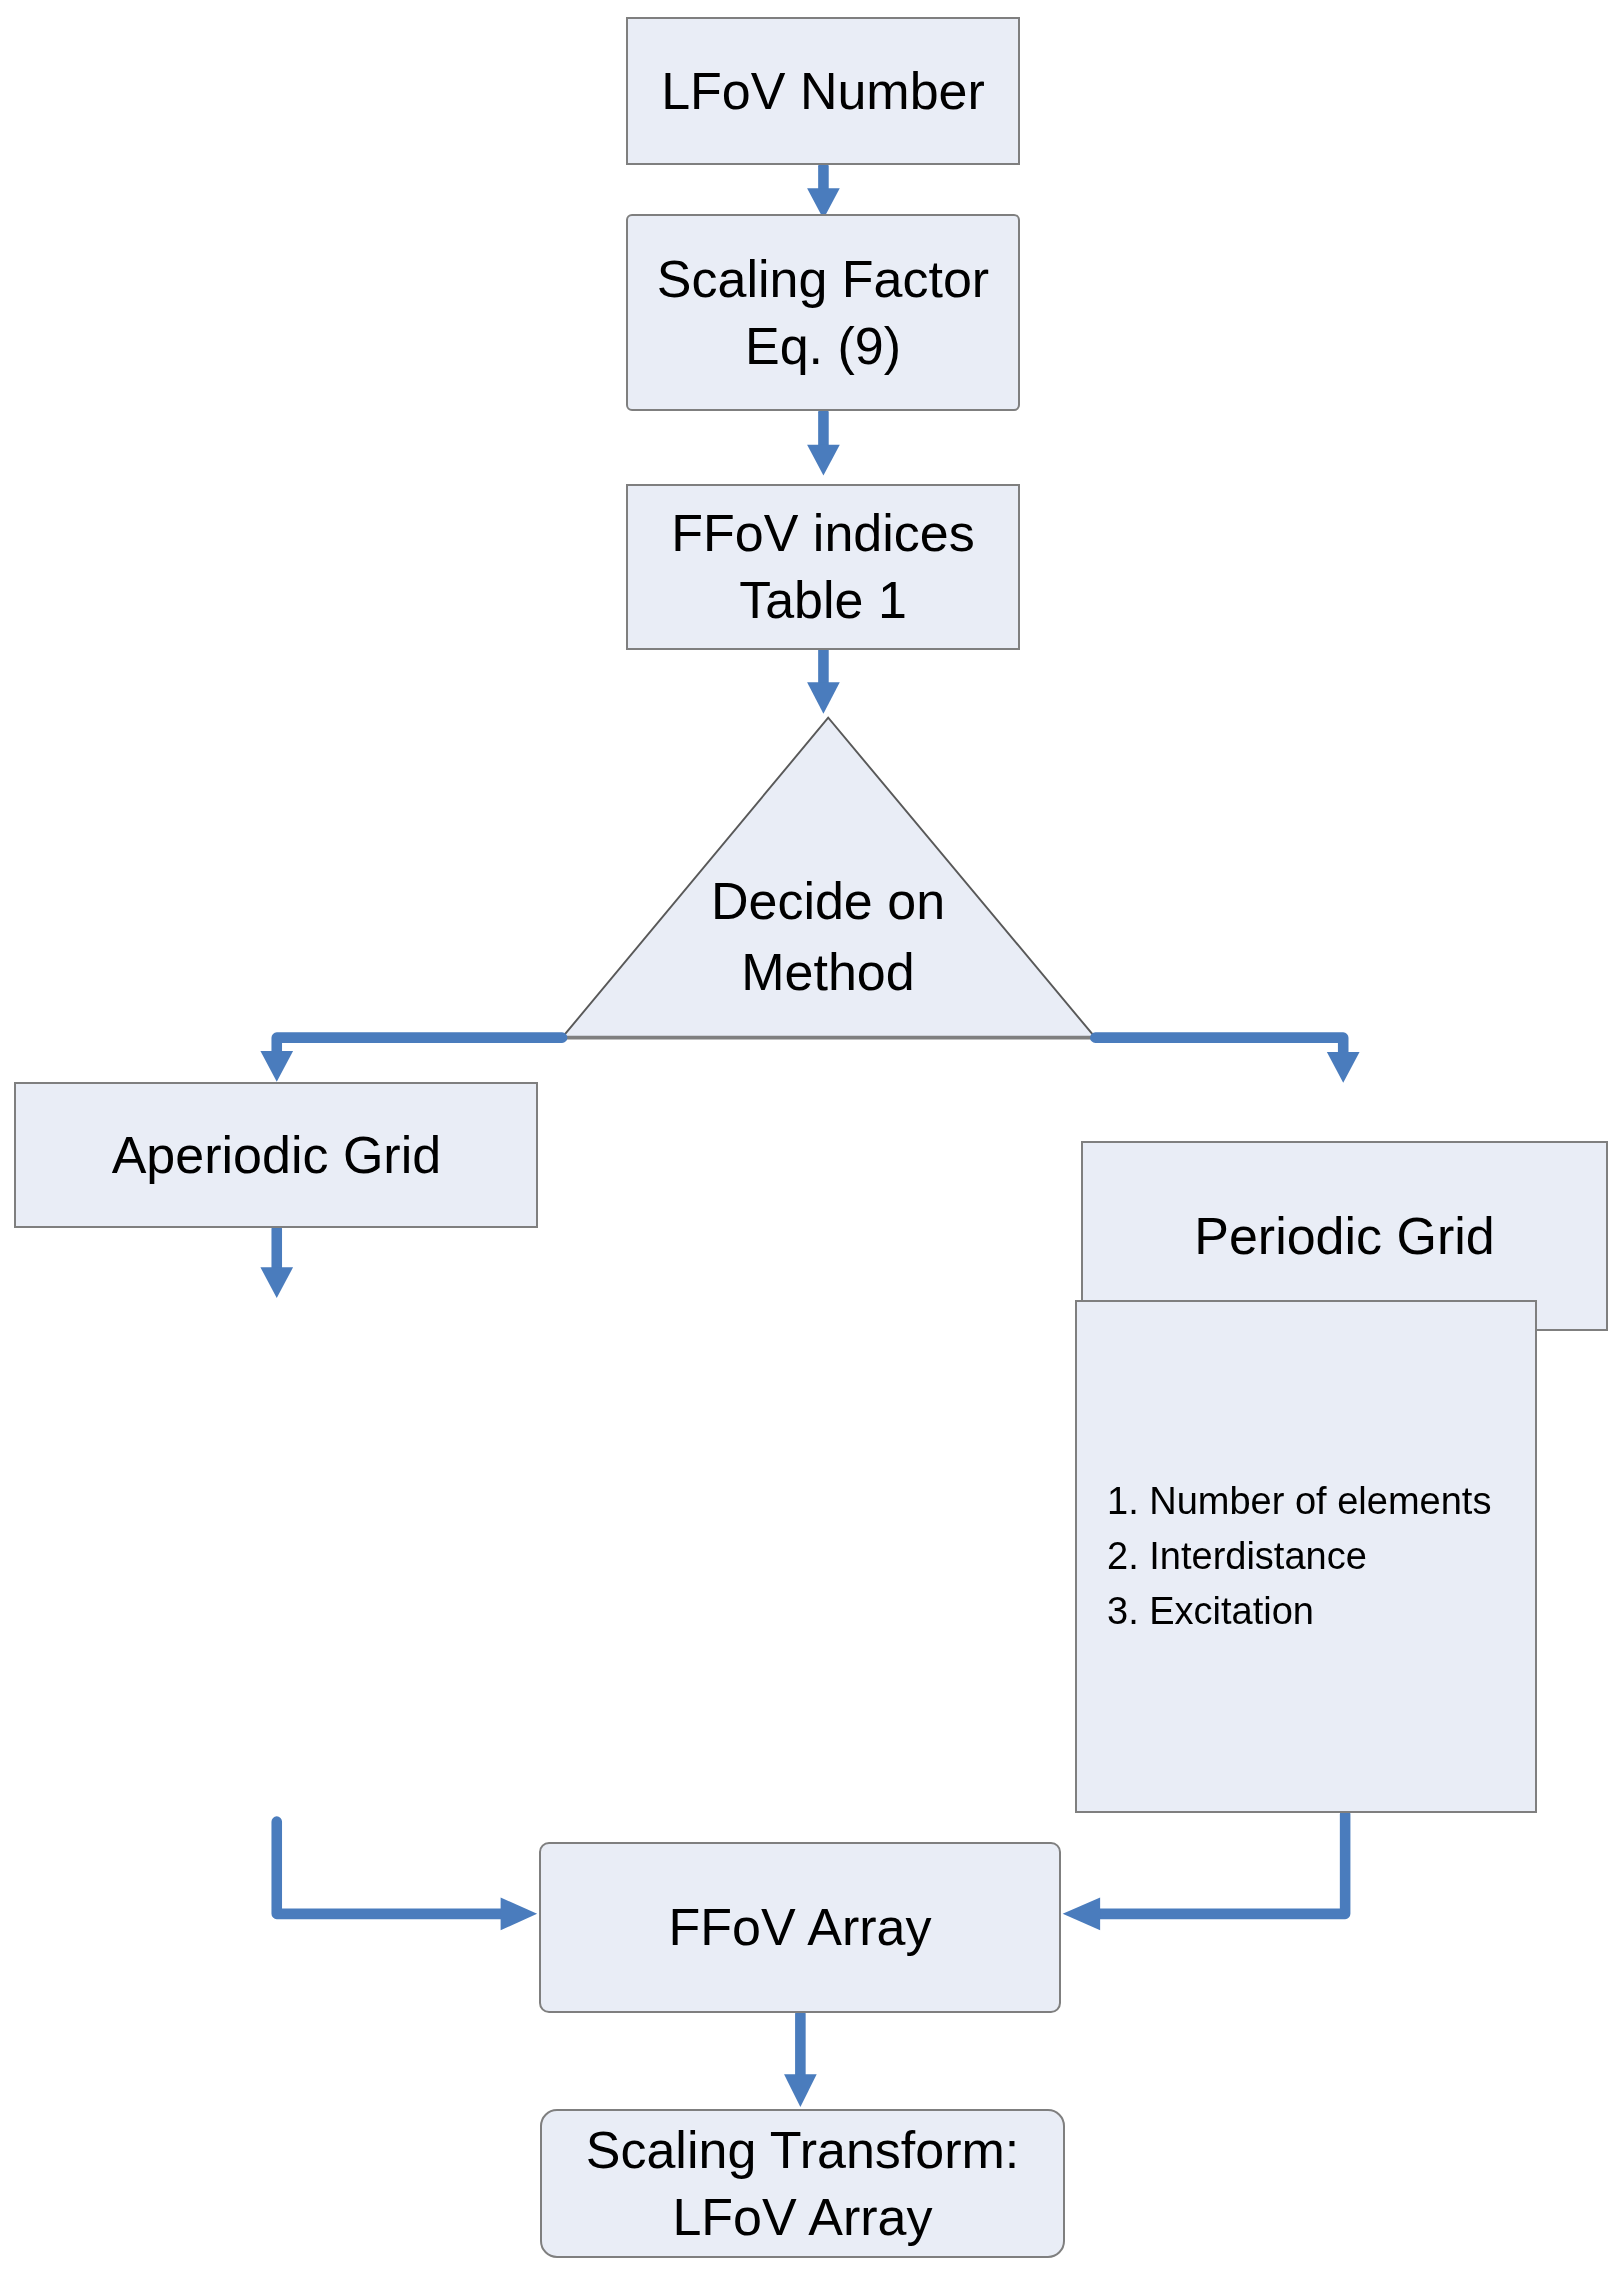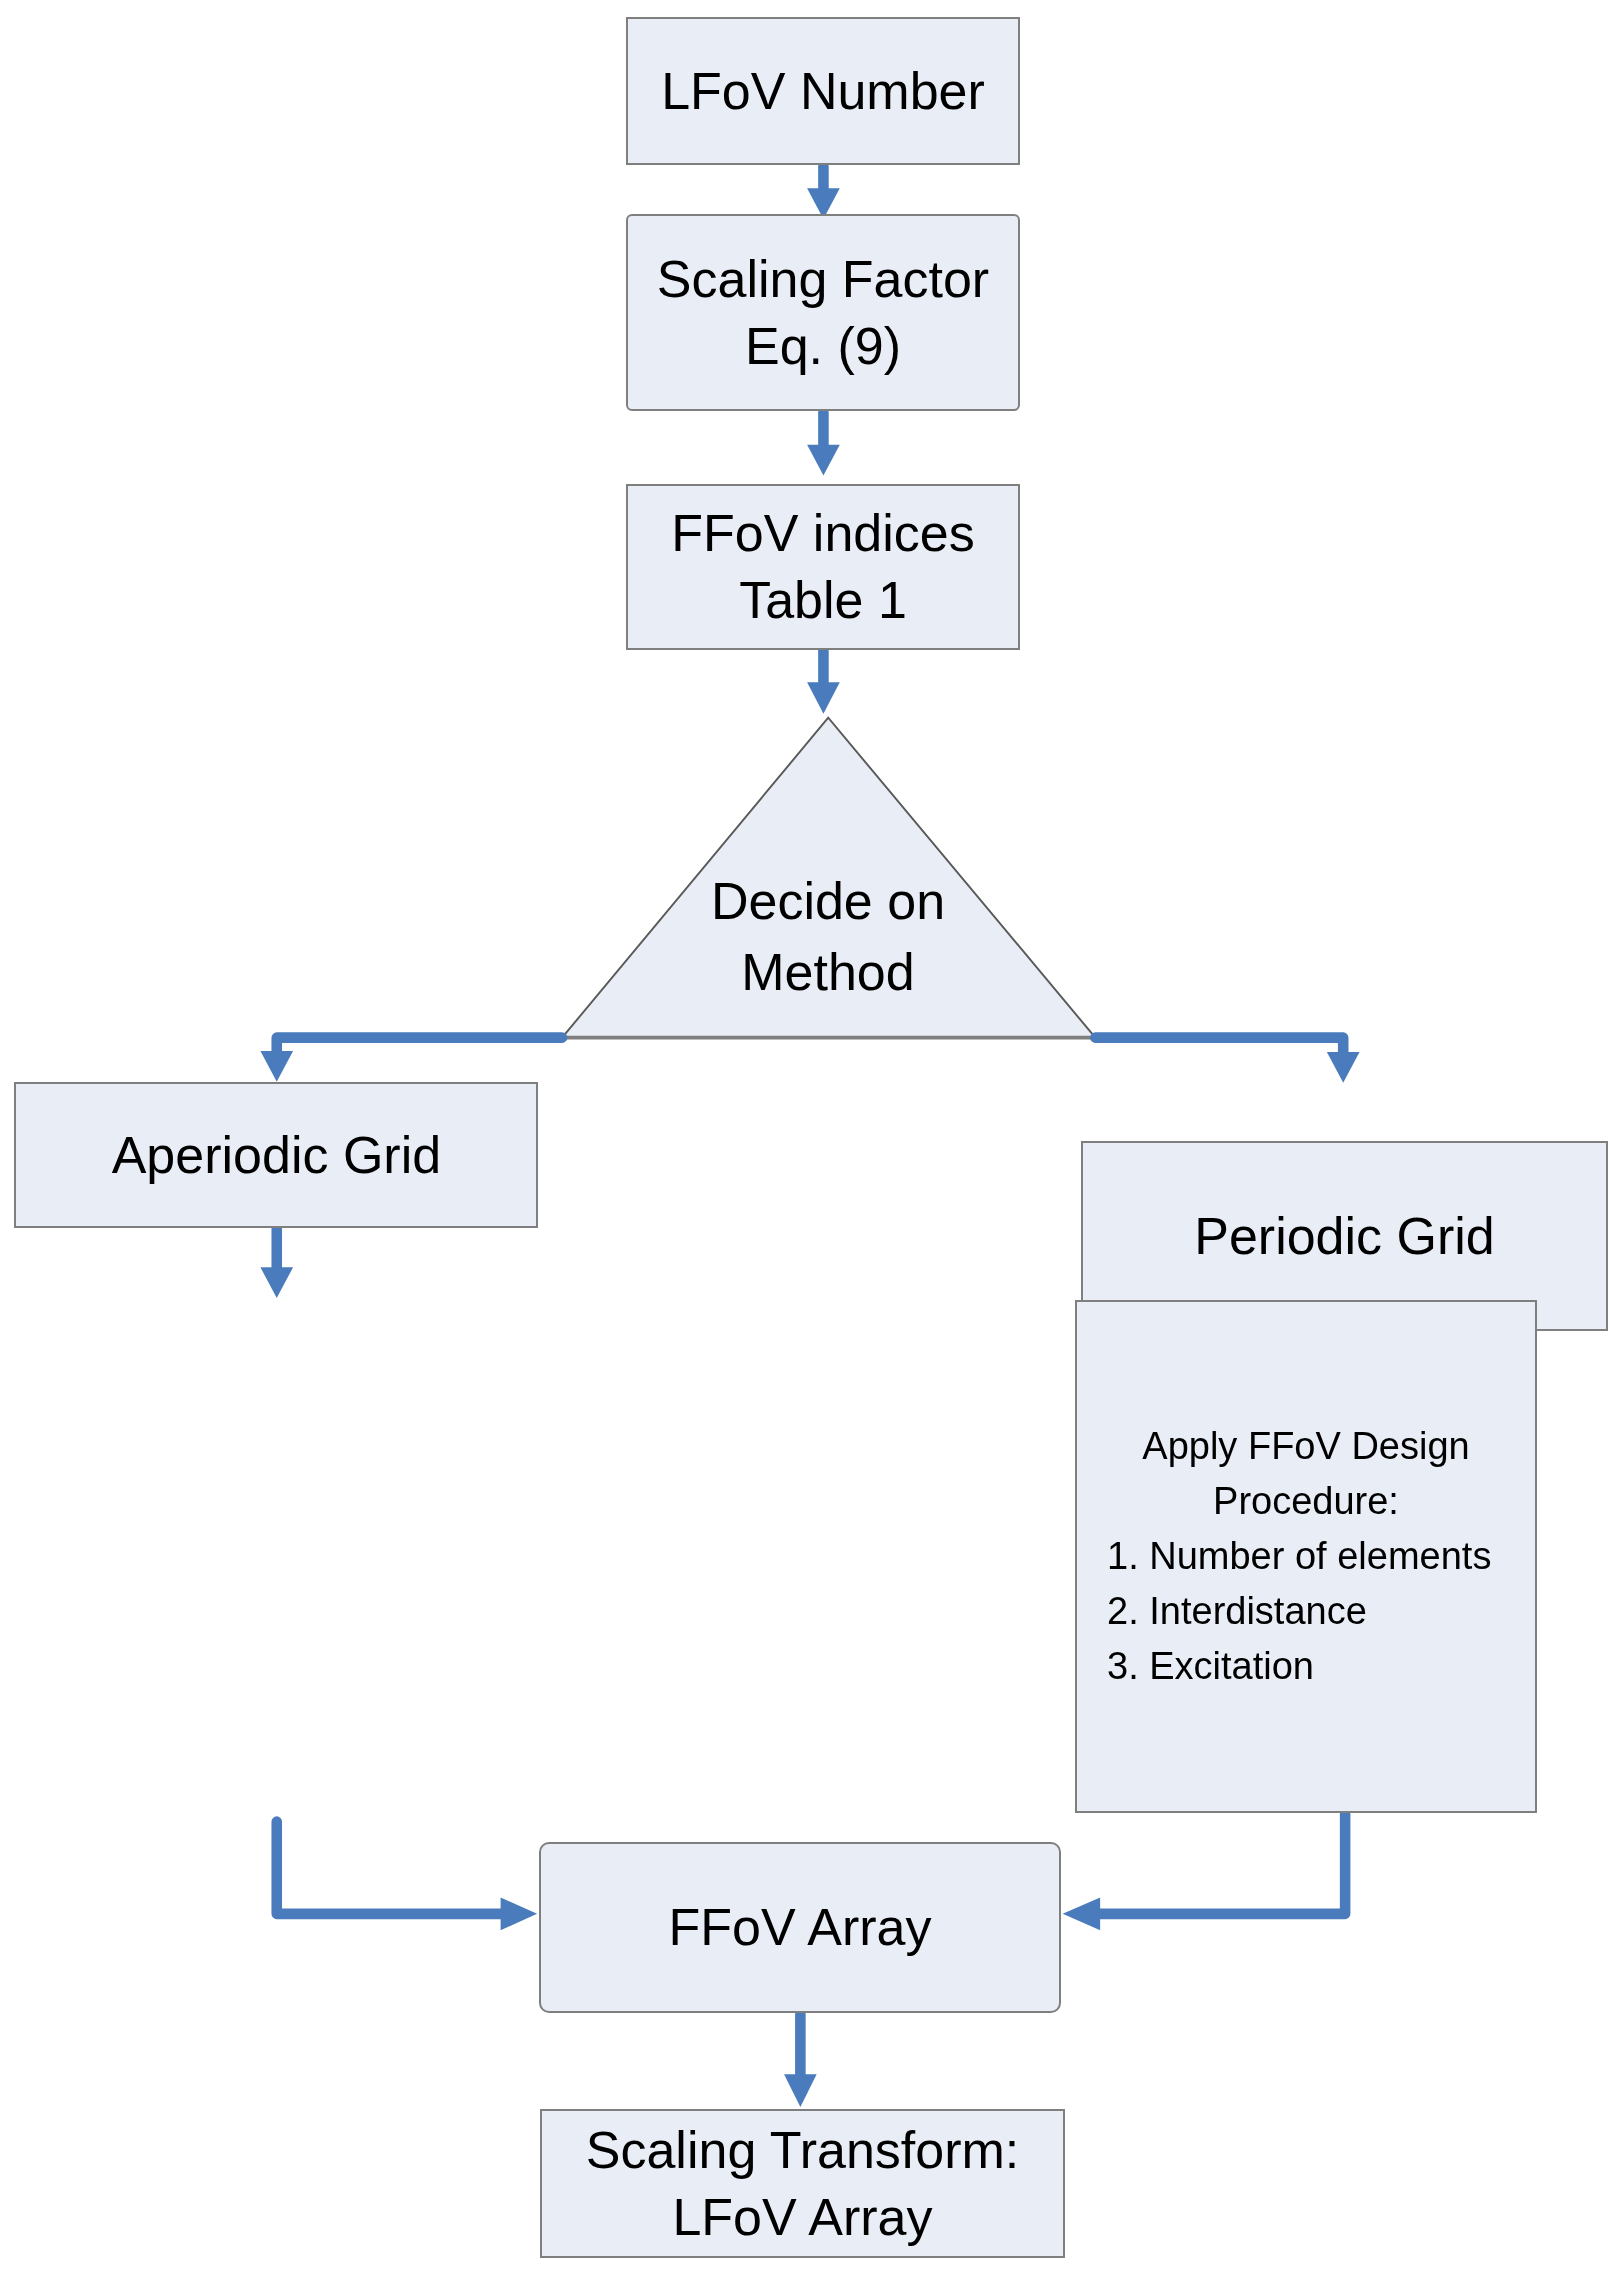--- a/index.html
+++ b/index.html
@@ -39,21 +39,21 @@
 
   
   #n-lfov{left:626px;top:17.3px;width:394px;height:148px;}
   #n-scaling-factor{left:626px;top:214px;width:394px;height:197px;border-radius:6px;}
   #n-ffov-indices{left:626px;top:476px;width:394px;height:166px;margin-top:8px;}
   #n-aperiodic-grid{left:14.4px;top:1082px;width:524px;height:146px;}
   #n-periodic-grid{left:1081px;top:1141px;width:527px;height:190px;}
   #n-aperiodic-steps{left:17.3px;top:1299px;width:527px;height:522px;padding:21px 9.6px 9.6px 21px;}
   #n-periodic-steps{left:1075px;top:1300px;width:462px;height:513px;}
   #n-ffov-array{left:539px;top:1842px;width:522px;height:171px;border-radius:10px;}
-  #n-scaling-transform{left:540px;top:2109px;width:525px;height:149px;}
+  #n-scaling-transform{left:540px;top:2109px;width:525px;height:149px;border-radius:17px;}
   #n-decision-label{left:636px;top:845px;width:384px;height:183px;}
 </style>
 </head>
 <body>
 
 <div class="canvas">
 
   <svg class="layer" width="1619" height="2278" viewBox="0 0 1685 2371">
 
     <g>
@@ -118,22 +118,20 @@
 
   <div class="tri-label" id="n-decision-label">Decide on
 Method</div>
 
   <div class="node" id="n-aperiodic-grid">Aperiodic Grid</div>
 
   <div class="node" id="n-periodic-grid">Periodic Grid</div>
 
 
   <div class="node detail" id="n-periodic-steps">
-    <div class="steps-heading">Apply FFoV Design
-Procedure:</div>
     <div class="steps-items">1. Number of elements
 2. Interdistance
 3. Excitation</div>
   </div>
 
   <div class="node" id="n-ffov-array">FFoV Array</div>
 
   <div class="node" id="n-scaling-transform">Scaling Transform:
 LFoV Array</div>
 

